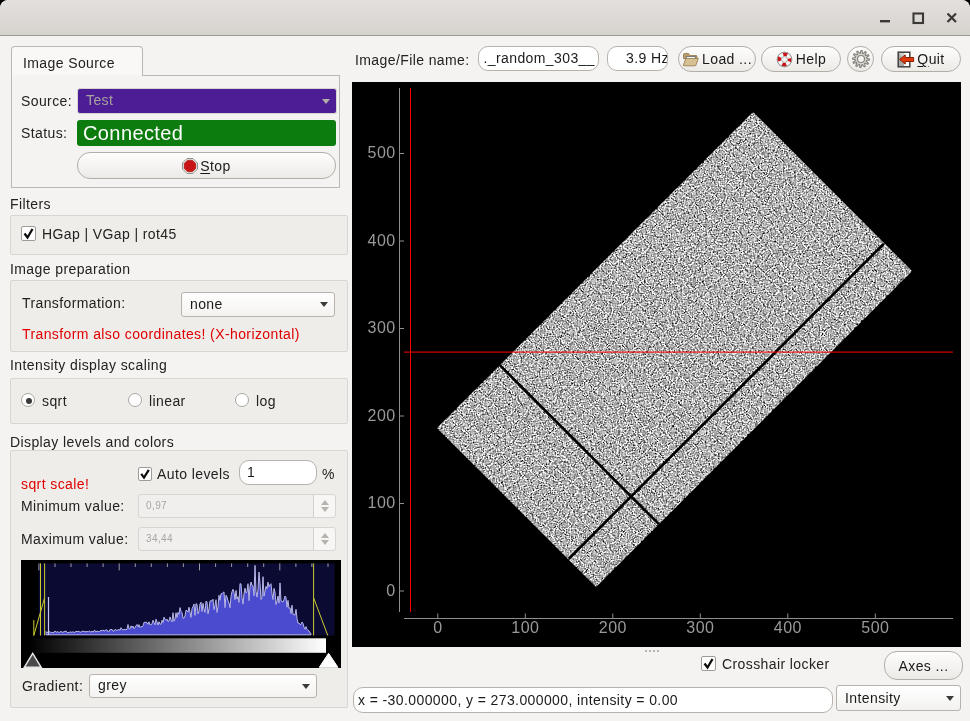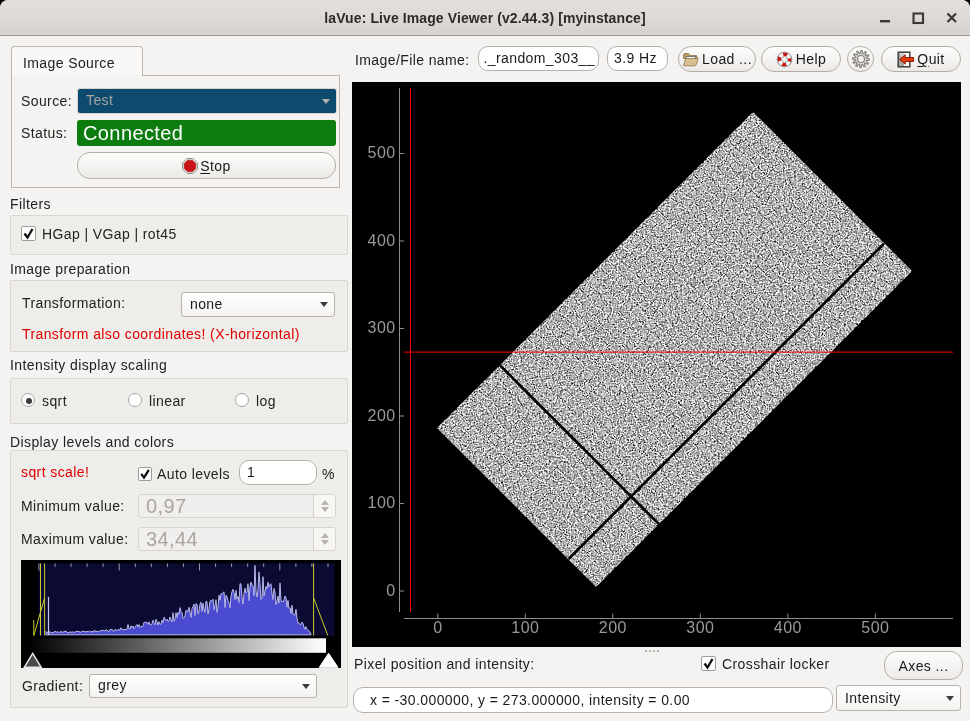--- a/index.html
+++ b/index.html
@@ -1,33 +1,32 @@
 <!DOCTYPE html>
 <html><head><meta charset="utf-8"><style>
 *{margin:0;padding:0;box-sizing:border-box}
 html,body{width:970px;height:721px;background:#000;font-family:"Liberation Sans",sans-serif;overflow:hidden;letter-spacing:0.4px}
 #win{position:absolute;left:0;top:0;width:970px;height:721px;background:#f4f3f1;border-radius:8px 8px 0 0;overflow:hidden}
 .lbl{position:absolute;font-size:14px;color:#232220;line-height:16px;white-space:nowrap}
 .titlebar{position:absolute;left:0;top:0;width:970px;height:36px;background:linear-gradient(#e4e0dd,#d6d2ce);border-bottom:1px solid #9c9892;border-radius:8px 8px 0 0}
 .titletext{position:absolute;left:0;top:10px;width:970px;text-align:center;font-size:14px;font-weight:bold;color:#2c2b29;letter-spacing:0.1px}
 .combo{position:absolute;background:linear-gradient(#fefefe,#f4f3f1);border:1px solid #b7b2ac;border-radius:3px;font-size:14px;color:#1a1a1a;line-height:23px;padding-left:8px;white-space:nowrap}
 .combo .arr{position:absolute;right:6px;top:50%;margin-top:-2.2px;width:0;height:0;border-left:4.6px solid transparent;border-right:4.6px solid transparent;border-top:5px solid #3b3b3b}
-.combo.dis{background:#0c4a6e;border-color:#d8d4cf;color:#a7a39e}
+.combo.dis{background:#4c1d95;border-color:#d8d4cf;color:#a7a39e}
 .combo.dis .arr{border-top-color:#b3afaa}
 .btn{position:absolute;background:linear-gradient(#fdfdfc,#eceae7);border:1px solid #b3aea8;border-radius:13px;font-size:14px;color:#1a1a1a;display:flex;align-items:center;justify-content:center;white-space:nowrap}
 .box{position:absolute;background:#eeedea;border:1px solid #d9d5d0;border-radius:2px}
 .cb{position:absolute;width:15px;height:15px;background:#fff;border:1px solid #9f9c98;border-radius:2px}
 .input{position:absolute;background:#fff;border:1px solid #b7b2ac;border-radius:10px;font-size:14px;color:#1a1a1a;white-space:nowrap;overflow:hidden}
-.spin{position:absolute;background:#f0efed;border:1px solid #d8d4cf;border-radius:3px;font-size:20px;color:#a9a5a0;line-height:22px;padding-left:7px}
+.spin{position:absolute;background:#f0efed;border:1px solid #d8d4cf;border-radius:3px;font-size:10px;color:#a9a5a0;line-height:22px;padding-left:7px}
 .red{color:#e00000}
 u{text-underline-offset:2px}
 </style></head><body>
 <div id="win">
  <div class="titlebar"></div>
- <div class="titletext">laVue: Live Image Viewer (v2.44.3) [myinstance]</div>
 
  <svg style="position:absolute;left:872px;top:8px" width="92" height="20" viewBox="0 0 92 20">
    <rect x="8" y="12" width="10" height="2.4" fill="#3a3935"></rect>
    <rect x="41.5" y="5.5" width="9.5" height="9.5" fill="none" stroke="#3a3935" stroke-width="2.1"></rect>
    <path d="M75.5,5.5 L84,14 M84,5.5 L75.5,14" stroke="#3a3935" stroke-width="2.2"></path>
  </svg>
 
  <div style="position:absolute;left:11px;top:46px;width:132px;height:30px;background:#f9f8f7;border:1px solid #bcb7b1;border-bottom:none;border-radius:4px 4px 0 0"></div>
  <div class="lbl" style="left:23px;top:55px">Image Source</div>
  <div style="position:absolute;left:11px;top:75px;width:329px;height:113px;border:1px solid #bcb7b1;border-top:1px solid #bcb7b1"></div>
@@ -66,21 +65,21 @@
  <div style="position:absolute;left:21px;top:393px;width:14px;height:14px;background:#fff;border:1px solid #aaa7a3;border-radius:50%"></div>
     <div style="position:absolute;left:26px;top:398px;width:6px;height:6px;background:#3a3a3a;border-radius:50%"></div>
     <div class="lbl" style="left:42px;top:393px">sqrt</div>
     <div style="position:absolute;left:128px;top:393px;width:14px;height:14px;background:#fff;border:1px solid #aaa7a3;border-radius:50%"></div>
     <div class="lbl" style="left:149px;top:393px">linear</div>
     <div style="position:absolute;left:235px;top:393px;width:14px;height:14px;background:#fff;border:1px solid #aaa7a3;border-radius:50%"></div>
     <div class="lbl" style="left:256px;top:393px">log</div>
 
  <div class="lbl" style="left:10px;top:434px">Display levels and colors</div>
  <div class="box" style="left:10px;top:450px;width:338px;height:258px"></div>
- <div class="lbl red" style="left:21px;top:464px">sqrt scale!</div>
+ <div class="lbl red" style="left:21px;top:476px">sqrt scale!</div>
  <div class="cb" style="left:138px;top:467px;width:14px;height:14px"></div>
  <svg style="position:absolute;left:138px;top:467px" width="14" height="14">
       <polyline points="3.2,6.8 6,10.6 10.8,2.8" fill="none" stroke="#0e0c0a" stroke-width="2.2"></polyline>
     </svg>
  <div class="lbl" style="left:157px;top:466px">Auto levels</div>
  <div class="input" style="left:239px;top:460px;width:78px;height:25px;line-height:23px;padding-left:7px">1</div>
  <div class="lbl" style="left:322px;top:466px">%</div>
 
  <div class="lbl" style="left:21px;top:498px">Minimum value:</div>
  <div class="spin" style="left:138px;top:494px;width:198px;height:24px">0,97<span style="position:absolute;right:0;top:0;width:22px;height:100%;background:#f7f6f5;border-left:1px solid #d4d0cb;border-radius:0 3px 3px 0">
@@ -136,21 +135,21 @@
         </defs>
     <path d="M3.3,107.3 L20.2,107.3 L11.7,93.3 Z" fill="#4a4a4a" stroke="#e8e8e8" stroke-width="1.4"></path>
     <path d="M298.3,107.3 L316.9,107.3 L307.6,93.3 Z" fill="#fff" stroke="#fff" stroke-width="1"></path>
   </svg>
  </div>
  <div class="lbl" style="left:22px;top:678px">Gradient:</div>
  <div class="combo" style="left:89px;top:674px;width:228px;height:24px;line-height:21px">grey<span class="arr"></span></div>
 
  <div class="lbl" style="left:355px;top:52px">Image/File name:</div>
  <div class="input" style="left:478px;top:46px;width:121px;height:25px;line-height:23px;text-align:right;padding-right:3px">&nbsp;._random_303__</div>
- <div class="input" style="left:607px;top:46px;width:61px;height:25px;line-height:23px;padding-left:6px">3.9 Hz</div>
+ <div class="input" style="left:607px;top:46px;width:61px;height:25px;line-height:23px;padding-left:18px">3.9 Hz</div>
 
  <div class="btn" style="left:678px;top:46px;width:78px;height:26px">
   <svg width="17" height="16" viewBox="0 0 17 16" style="margin-right:3px">
     <path d="M1.5,3.5 a1,1 0 0 1 1-1 h4 l1.5,2 h6 a1,1 0 0 1 1,1 v2 h-13.5 Z" fill="#b99c6b" stroke="#8f7644" stroke-width="0.8"></path>
     <rect x="4.2" y="5.6" width="9.2" height="4.6" fill="#fff" stroke="#6e6e6e" stroke-width="0.9"></rect>
     <path d="M1.5,14 L3.8,7.5 h12.5 l-2.3,6.5 a1,1 0 0 1 -1,.8 h-10.7 a1,1 0 0 1 -1,-0.8 Z" fill="#d7c092" stroke="#8f7644" stroke-width="0.8"></path>
   </svg>
       <span>Load ...</span>
  </div>
  <div class="btn" style="left:761px;top:46px;width:80px;height:26px">
@@ -240,22 +239,21 @@
 
  <svg style="position:absolute;left:644px;top:649px" width="16" height="4">
       <g fill="#aaa59f">
         <circle cx="2" cy="2" r="1.1"></circle>
         <circle cx="6" cy="2" r="1.1"></circle>
         <circle cx="10" cy="2" r="1.1"></circle>
         <circle cx="14" cy="2" r="1.1"></circle>
       </g>
     </svg>
 
- <div class="lbl" style="left:354px;top:656px">Pixel position and intensity:</div>
  <div class="cb" style="left:701px;top:656px;width:15px;height:15px"></div>
  <svg style="position:absolute;left:701px;top:656px" width="15" height="15">
       <polyline points="3.5,7.5 6.5,11.5 11.5,3" fill="none" stroke="#0e0c0a" stroke-width="2.3"></polyline>
     </svg>
  <div class="lbl" style="left:722px;top:656px">Crosshair locker</div>
  <div class="btn" style="left:884px;top:651px;width:79px;height:29px">Axes ...</div>
- <div class="input" style="left:353px;top:687px;width:480px;height:26px;line-height:24px;padding-left:16px">x = -30.000000, y = 273.000000, intensity = 0.00</div>
+ <div class="input" style="left:353px;top:687px;width:480px;height:26px;line-height:24px;padding-left:4px">x = -30.000000, y = 273.000000, intensity = 0.00</div>
  <div class="combo" style="left:836px;top:685px;width:125px;height:26px;line-height:24px;background:linear-gradient(#fff,#f3f2f0);font-weight:normal">Intensity<span class="arr"></span></div>
 </div>
 
 </body></html>

